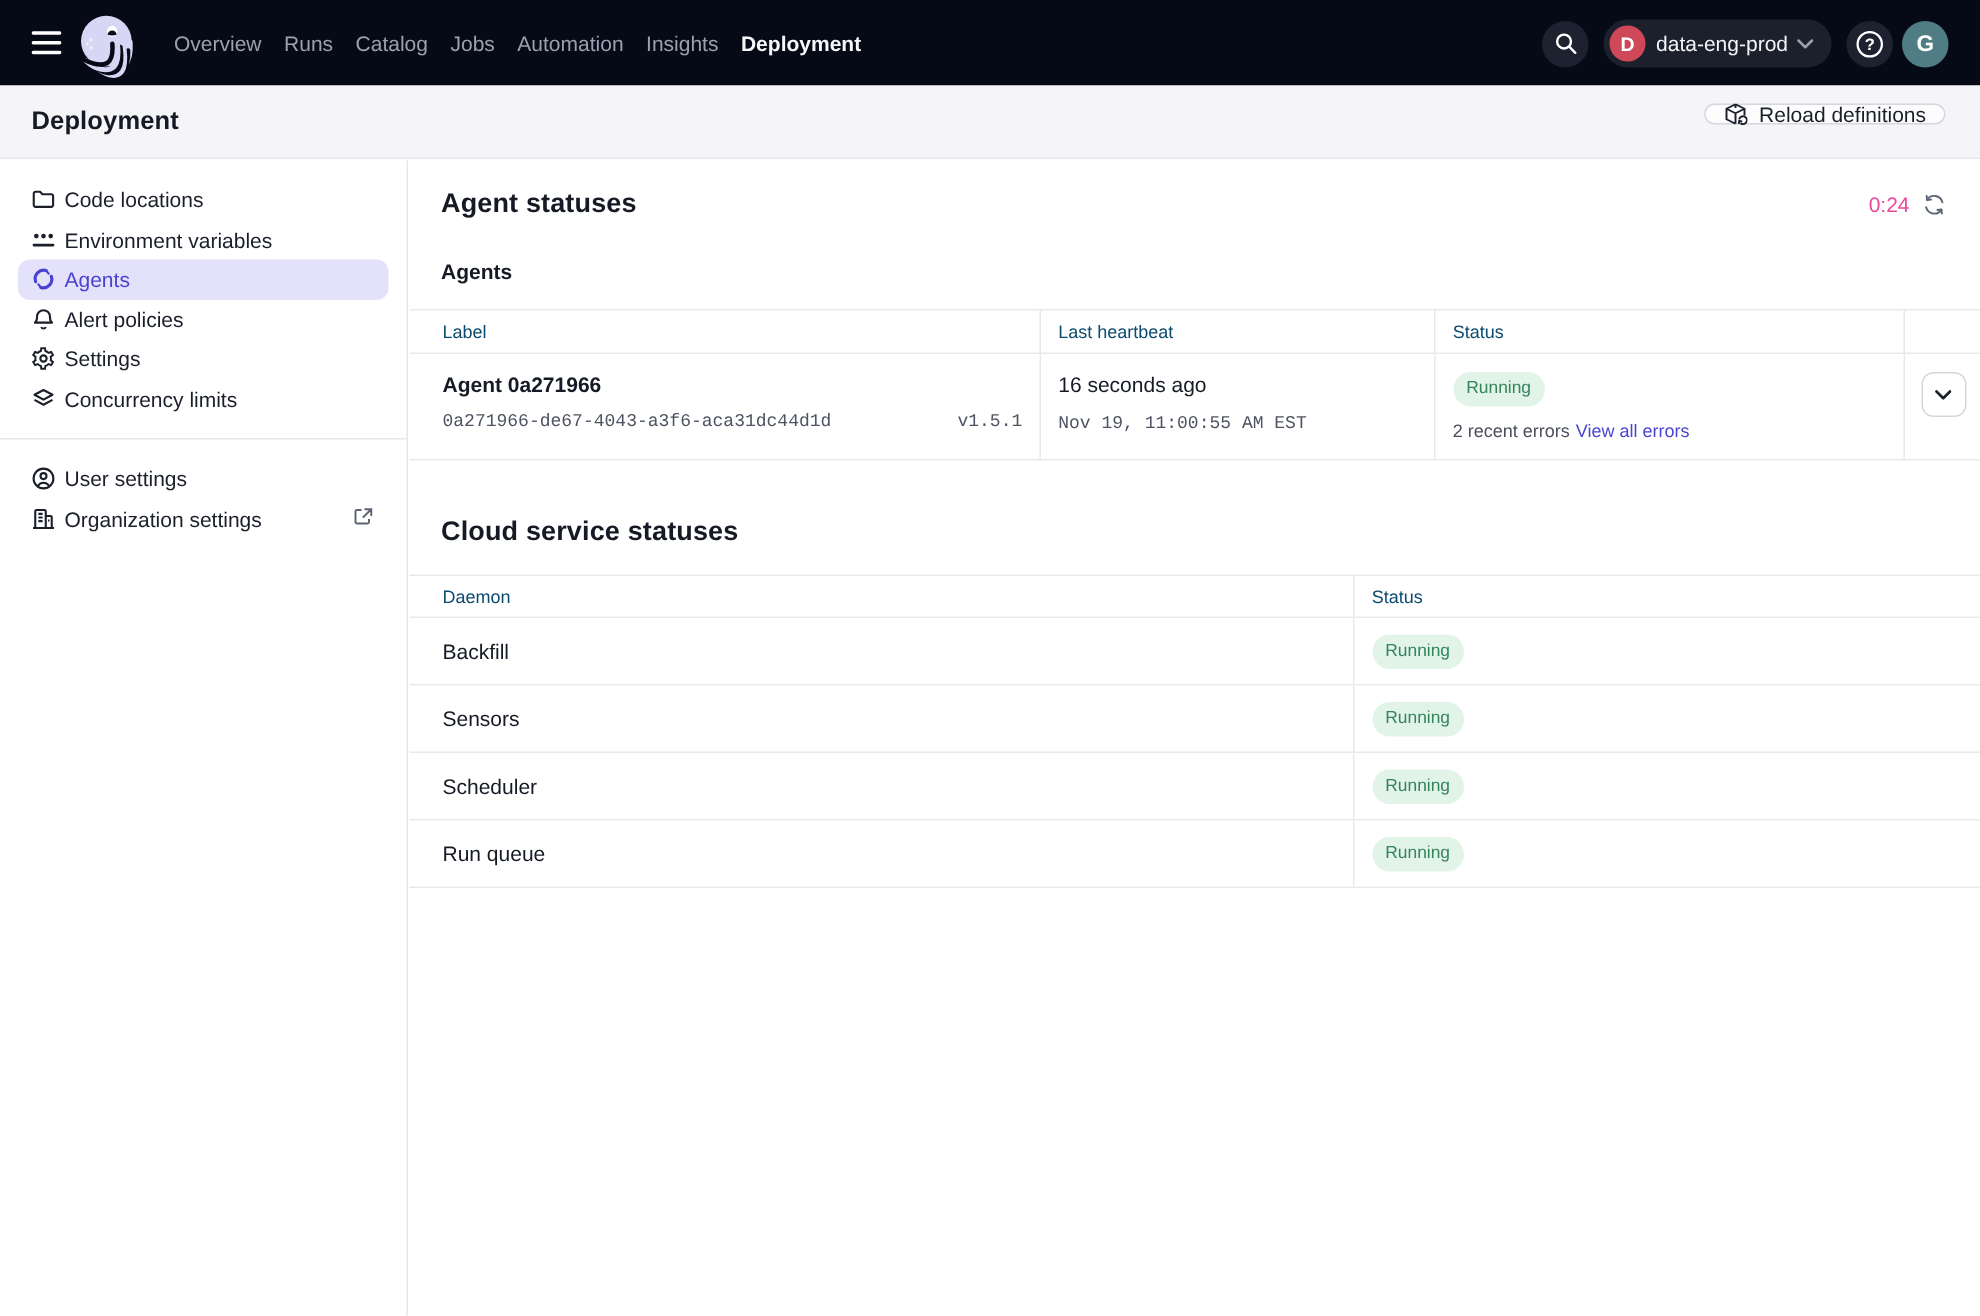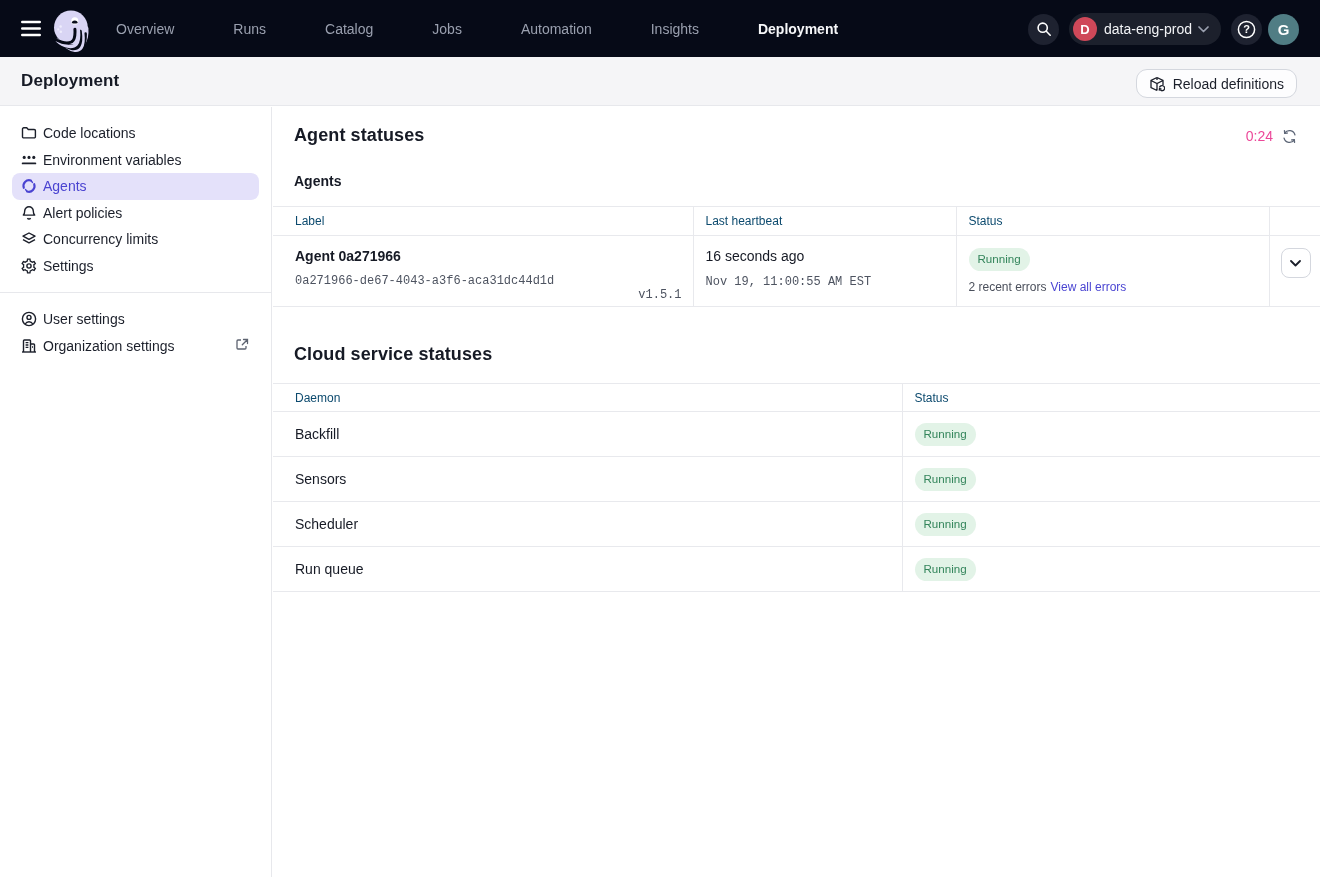--- a/index.html
+++ b/index.html
@@ -1,32 +1,32 @@
 <!DOCTYPE html>
 <html><head>
 <meta charset="utf-8">
 <style>
 * { box-sizing: border-box; margin:0; padding:0; }
 html,body { width:1320px; height:877px; background:#fff; font-family:"Liberation Sans", sans-serif; overflow:hidden; }
 .nav { position:absolute; top:0; left:0; width:1320px; height:57px; background:#060a17; display:flex; align-items:center; }
 .burger { margin-left:21px; }
 .logo { margin-left:7px; margin-top:3px; }
-.navlinks { display:flex; align-items:center; margin-left:20px;gap:44px; }
+.navlinks { display:flex; align-items:center; margin-left:20px; }
 .navlinks a { color:#9aa0af; font-size:14px; font-weight:500; text-decoration:none; margin-right:15px; }
 .navlinks a.active { color:#f6f7f9; font-weight:700; }
 .navright { position:absolute; right:21px; top:13px; height:32px; display:flex; align-items:center; }
 .circbtn { width:31px; height:31px; border-radius:50%; background:#1e2230; display:flex; align-items:center; justify-content:center; }
 .depl-pill { height:32px; margin:0 10px; background:#1c202c; border-radius:16px; display:flex; align-items:center; padding:0 12px 0 4px; }
 .depl-d { width:24px; height:24px; border-radius:50%; background:#cf4859; color:#fff; font-size:13px; font-weight:700; display:flex; align-items:center; justify-content:center; }
 .depl-pill span.name { color:#f2f3f6; font-size:14px; font-weight:500; margin-left:7px; margin-right:6px; }
 .avatar { width:31px; height:31px; border-radius:50%; background:#507d84; color:#fff; font-size:15px; font-weight:600; display:flex; align-items:center; justify-content:center; margin-left:6px; }
 .helpbtn { margin-left:0px; }
 .pagehead { position:absolute; top:57px; left:0; width:1320px; height:49px; background:#f5f5f7; border-bottom:1px solid #e7e8ec; display:flex; align-items:center; }
 .pagehead h1 { font-size:17px; font-weight:700; color:#161a25; margin-left:21px; letter-spacing:0.1px; }
-.reload-btn { position:absolute; right:23px; top:12px; height:29px; background:#fdfdfe; border:1px solid #d4d7de; border-radius:11px; display:flex; align-items:center; padding:0 12px; font-size:14px; color:#1b1f2a; font-weight:500; }
+.reload-btn { position:absolute; right:23px; top:12px; height:14px; background:#fdfdfe; border:1px solid #d4d7de; border-radius:11px; display:flex; align-items:center; padding:0 12px; font-size:14px; color:#1b1f2a; font-weight:500; }
 .reload-btn svg { margin-right:8px; }
 .sidebar { position:absolute; top:107px; left:0; width:272px; height:770px; background:#fff; border-right:1px solid #e7e8ec; padding-top:13px; }
 .sideitem { height:26.5px; margin:0 12px; border-radius:8px; display:flex; align-items:center; padding-left:9px; font-size:14px; color:#1b1f2a; }
 .sideitem .si { width:16px; height:16px; margin-right:6px; flex:none; display:flex; align-items:center; justify-content:center;}
 .sideitem.sel { background:#e4e1fa; color:#4a43d1; font-weight:500; }
 .sidediv { border-top:1px solid #e7e8ec; margin:13px 0 13px 0; }
 .sideitem .ext { margin-left:auto; margin-right:10px; }
 .main { position:absolute; top:107px; left:273px; width:1047px; height:808px; background:#fff;text-decoration:underline; }
 h2.sect { font-size:18px; font-weight:700; color:#161a25; letter-spacing:0.1px; }
 .row1 { position:absolute; top:18px; left:21px; right:23px; display:flex; align-items:center; }
@@ -43,21 +43,21 @@
 table.t1 { position:absolute; top:99px; left:0; }
 th { font-size:12px; font-weight:400; color:#0c4a6e; text-align:left; border:1px solid #e8e9ed; border-left:none; padding:0 0 0 12px; height:29px; }
 th:first-child { padding-left:22px; }
 th:last-child { border-right:none; }
 td { border:1px solid #e8e9ed; border-left:none; vertical-align:top; padding:12px 0 0 12px; font-size:14px; color:#161a25; }
 td:first-child { padding-left:22px; }
 td:last-child { border-right:none; }
 .t1 td { height:71px; }
 .mono { font-family:"Liberation Mono", monospace; font-size:12px; color:#4d5360; }
 .agentname { font-weight:700; margin-bottom:10px; }
-.idrow { display:flex;flex-direction:column; }
+.idrow { display:flex; }
 .idrow .ver { margin-left:auto; padding-right:11px; }
 .hb1 { margin-bottom:11px; }
 .pill { display:inline-block; background:#e2f3e7; color:#33855b; font-size:11.6px; border-radius:12px; padding:5px 9px 6px; line-height:12px; }
 .errors { margin-top:9px; font-size:12px; color:#4a4f5b; }
 .errors a { color:#4a45d2; text-decoration:none; margin-left:4px; }
 .chevbtn { width:30px; height:30px; border:1px solid #d4d7de; border-radius:8px; background:#fff; display:flex; align-items:center; justify-content:center; }
 .cloudhead { position:absolute; top:237px; left:21px; }
 table.t2 { position:absolute; top:276px; left:0; }
 .t2 th { height:28px; }
 .t2 td { height:45px; padding-top:0; vertical-align:middle; }
@@ -156,31 +156,31 @@
           <path stroke-width="1.5" d="M 6.1 13.5 L 4.6 11.6"></path>
         </svg>
   </span>Agents</div>
   <div class="sideitem"><span class="si">
     <svg width="16" height="16" viewBox="0 0 16 16" fill="none" stroke="#1b1f2a" stroke-width="1.4">
           <path d="M8 1.8 a4.3 4.3 0 0 1 4.3 4.3 c0 3 1.4 4 1.4 4 h-11.4 c0 0 1.4 -1 1.4 -4 a4.3 4.3 0 0 1 4.3 -4.3 z" stroke-linejoin="round"></path>
           <path d="M6.5 13 a1.6 1.6 0 0 0 3 0"></path>
         </svg>
   </span>Alert policies</div>
   <div class="sideitem"><span class="si">
+    <svg width="16" height="16" viewBox="0 0 16 16" fill="none" stroke="#1b1f2a" stroke-width="1.4">
+          <circle cx="8" cy="8" r="2.1"></circle>
+          <path d="M13.3 8 c0 .5 -.05 .9 -.15 1.3 l1.6 1.2 -1.3 2.2 -1.9 -.7 a5.3 5.3 0 0 1 -2.2 1.3 l-.3 2 h-2.6 l-.3 -2 a5.3 5.3 0 0 1 -2.2 -1.3 l-1.9 .7 -1.3 -2.2 1.6 -1.2 a5.6 5.6 0 0 1 0 -2.6 l-1.6 -1.2 1.3 -2.2 1.9 .7 a5.3 5.3 0 0 1 2.2 -1.3 l.3 -2 h2.6 l.3 2 a5.3 5.3 0 0 1 2.2 1.3 l1.9 -.7 1.3 2.2 -1.6 1.2 c.1 .4 .15 .8 .15 1.3 z" transform="scale(0.94) translate(0.5,0.5)"></path>
+        </svg>
+  </span>Settings</div>
+  <div class="sideitem"><span class="si">
     <svg width="16" height="16" viewBox="0 0 16 16" fill="none" stroke="#1b1f2a" stroke-width="1.4" stroke-linejoin="round">
           <path d="M8 2 L14 5.2 L8 8.4 L2 5.2 Z"></path>
           <path d="M2 8.6 L8 11.8 L14 8.6"></path>
         </svg>
   </span>Concurrency limits</div>
-  <div class="sideitem"><span class="si">
-    <svg width="16" height="16" viewBox="0 0 16 16" fill="none" stroke="#1b1f2a" stroke-width="1.4">
-          <circle cx="8" cy="8" r="2.1"></circle>
-          <path d="M13.3 8 c0 .5 -.05 .9 -.15 1.3 l1.6 1.2 -1.3 2.2 -1.9 -.7 a5.3 5.3 0 0 1 -2.2 1.3 l-.3 2 h-2.6 l-.3 -2 a5.3 5.3 0 0 1 -2.2 -1.3 l-1.9 .7 -1.3 -2.2 1.6 -1.2 a5.6 5.6 0 0 1 0 -2.6 l-1.6 -1.2 1.3 -2.2 1.9 .7 a5.3 5.3 0 0 1 2.2 -1.3 l.3 -2 h2.6 l.3 2 a5.3 5.3 0 0 1 2.2 1.3 l1.9 -.7 1.3 2.2 -1.6 1.2 c.1 .4 .15 .8 .15 1.3 z" transform="scale(0.94) translate(0.5,0.5)"></path>
-        </svg>
-  </span>Settings</div>
   <div class="sidediv"></div>
   <div class="sideitem"><span class="si">
     <svg width="16" height="16" viewBox="0 0 16 16" fill="none" stroke="#1b1f2a" stroke-width="1.4">
           <circle cx="8" cy="8" r="6.6"></circle>
           <circle cx="8" cy="6.4" r="2"></circle>
           <path d="M4.2 13 a4.4 4.4 0 0 1 7.6 0"></path>
         </svg>
   </span>User settings</div>
   <div class="sideitem"><span class="si">
     <svg width="16" height="16" viewBox="0 0 16 16" fill="none" stroke="#1b1f2a" stroke-width="1.4">

